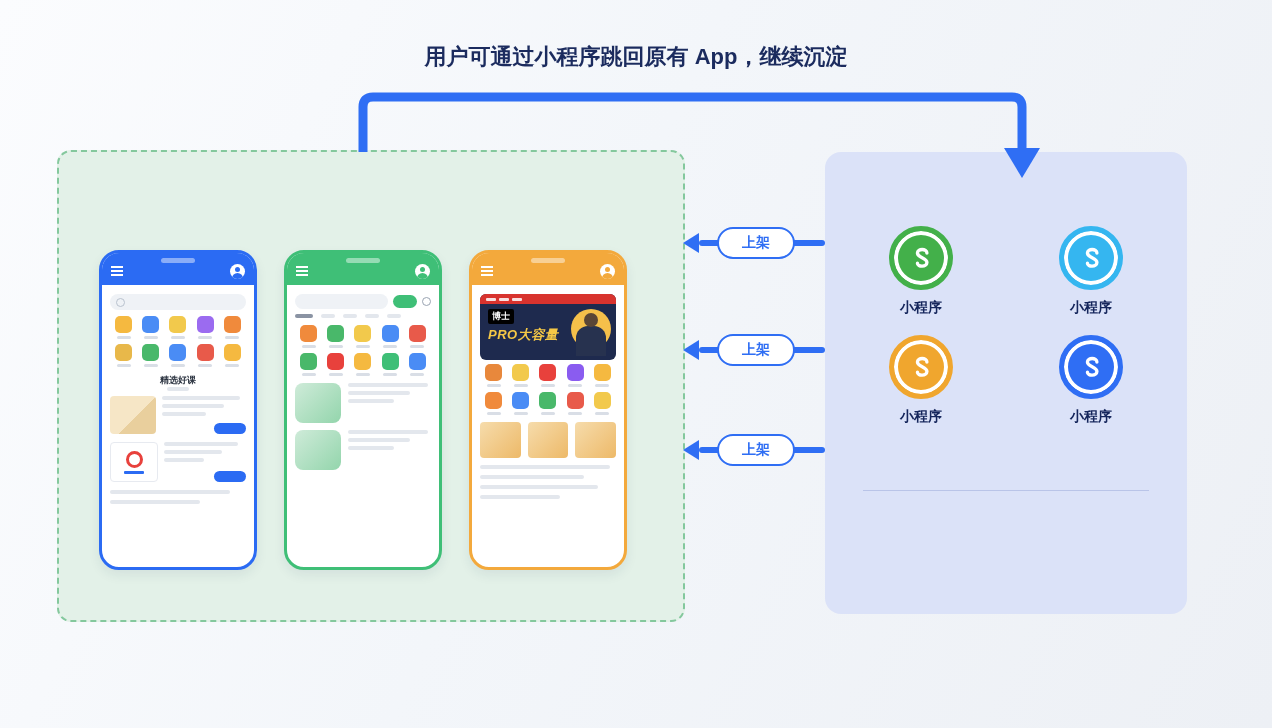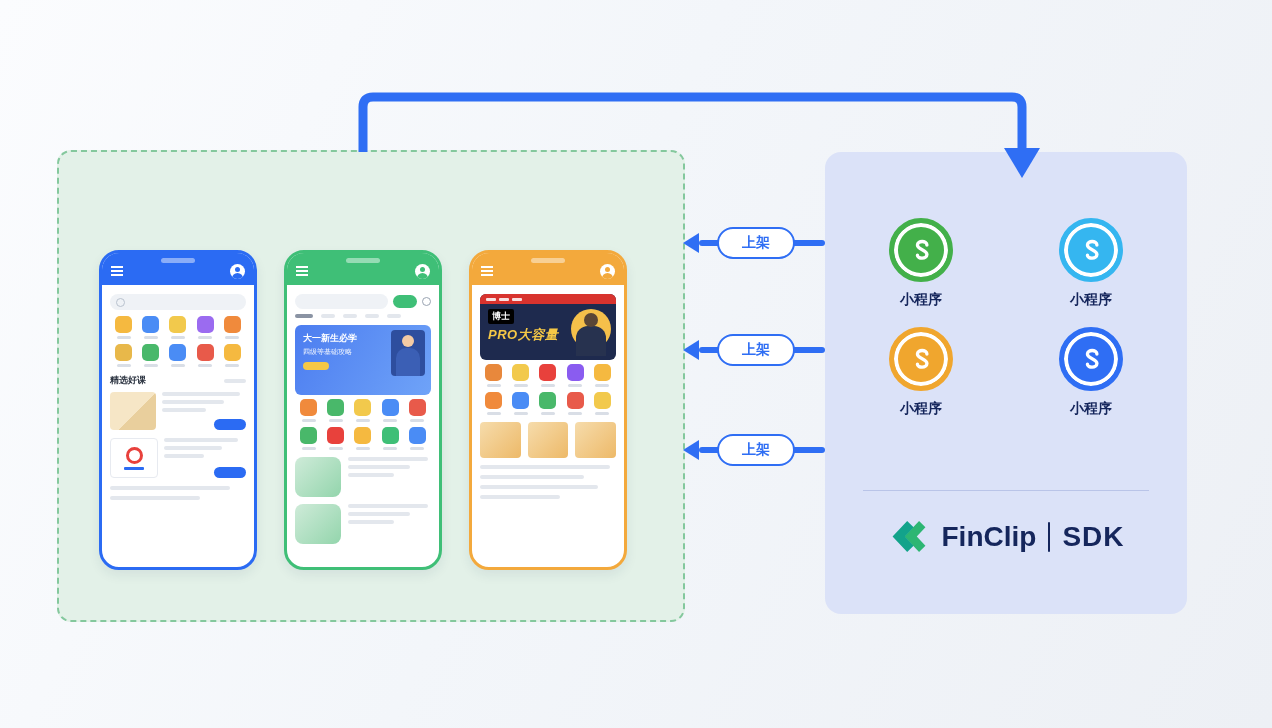--- a/index.html
+++ b/index.html
@@ -35,21 +35,21 @@
   .avatar::after { content:""; position:absolute; top:9px; left:2px; width:11px; height:7px;
     border-radius:6px 6px 0 0; background:var(--pc); }
   .pbody { padding:6px 8px 0; }
   .search { height:16px; background:#EFF2F6; border-radius:8px; margin:3px 0 6px; position:relative; }
   .search::before { content:""; position:absolute; left:6px; top:4px; width:7px; height:7px;
     border:1.5px solid #B9C2CE; border-radius:50%; }
   .icon-grid { display:grid; grid-template-columns:repeat(5,1fr); row-gap:5px; margin:4px 0 2px; justify-items:center; }
   .icell { display:flex; flex-direction:column; align-items:center; gap:3px; }
   .tile { display:block; width:17px; height:17px; border-radius:5px; }
   .tlabel { display:block; width:14px; height:3px; background:#D9DEE6; border-radius:1.5px; }
-  .sec-head { display:flex; align-items:center; justify-content:space-between; margin:7px 0 5px; }
+  .sec-head { display:flex; align-items:center; justify-content:space-between; margin:7px 0 5px;flex-direction:column; }
   .sec-title { font-size:9px; font-weight:bold; color:#2b3340; }
   .sec-more { width:22px; height:4px; background:#D9DEE6; border-radius:2px; }
   .card { display:flex; gap:6px; margin-bottom:8px; }
   .thumb1 { flex:none; width:46px; height:38px; border-radius:4px;
     background:linear-gradient(135deg,#F6E6C6 55%,#E9CF9D 55%); }
   .thumb2 { flex:none; width:46px; height:38px; border-radius:4px; background:#fff; border:1px solid #E7EAF0;
     display:flex; flex-direction:column; align-items:center; justify-content:center; gap:3px; }
   .logo-dot { width:11px; height:11px; border-radius:50%; border:3px solid #E8413C; }
   .logo-bar { width:20px; height:3px; background:#2B6BF3; border-radius:1px; }
   .card-col { flex:1; display:flex; flex-direction:column; gap:4px; }
@@ -95,41 +95,42 @@
   .pub-arrow::before { content:""; position:absolute; left:-16px; top:-7px; width:0; height:0;
     border-top:10px solid transparent; border-bottom:10px solid transparent; border-right:16px solid #2F6EF4; }
   .pub-pill { position:absolute; left:717px; width:74px; height:28px; background:#fff;
     border:2px solid #2F6EF4; border-radius:17px; display:flex; align-items:center; justify-content:center;
     font-size:14px; font-weight:bold; color:#2F6EF4; z-index:5; }
   
   .right-box { position:absolute; left:825px; top:152px; width:362px; height:462px;
     background:#DBE2F8; border-radius:16px; }
   .right-title { position:absolute; top:30px; width:100%; text-align:center;
     font-size:19px; font-weight:bold; color:#15265C; }
-  .mp-grid { position:absolute; top:66px; left:0; width:100%;
+  .mp-grid { position:absolute; top:74px; left:0; width:100%;
     display:grid; grid-template-columns:repeat(2,110px); justify-content:center; column-gap:60px; row-gap:18px; }
   .mp-cell { display:flex; flex-direction:column; align-items:center; gap:9px; }
   .mp { width:54px; height:54px; border-radius:50%; border:5px solid var(--c); background:var(--c);
     box-shadow:inset 0 0 0 4px #fff; display:flex; align-items:center; justify-content:center; }
   .s-glyph { width:27px; height:27px; }
   .mp-label { font-size:14px; font-weight:600; color:#15265C; }
   .divider { position:absolute; top:338px; left:38px; right:38px; height:1px; background:#B9C4E8; }
   .logo-row { position:absolute; top:366px; left:0; width:100%;
     display:flex; align-items:center; justify-content:center; gap:12px; }
   .logo-text,.logo-sdk { font-size:28px; font-weight:bold; color:#15265C; }
   .logo-sdk { letter-spacing:1px; }
   .logo-sep { width:2px; height:30px; background:#15265C; border-radius:1px; }
   .caption-right { position:absolute; top:650px; left:825px; width:362px; text-align:center;
     font-size:18px; font-weight:bold; color:#1B2B5E; }
 </style>
 </head>
 <body>
 
 <div class="canvas">
 
+  <div class="title">用户可通过小程序跳回原有 App，继续沉淀</div>
 
   <svg class="flow-svg" width="1272" height="728" viewBox="0 0 1272 728">
     <path d="M363 152 L363 107 Q363 97 373 97 L1012 97 Q1022 97 1022 107 L1022 150" fill="none" stroke="#2F6EF4" stroke-width="9" stroke-linejoin="round"></path>
     <polygon points="1004,148 1040,148 1022,178" fill="#2F6EF4"></polygon>
   </svg>
 
   <div class="left-box">
 
     <div class="phone phone-blue">
       <div class="bar">
@@ -225,26 +226,20 @@
           <span class="p2-btn"></span>
           <span class="p2-bell"></span>
         </div>
         <div class="tab-row">
           <i class="sk dark" style="width:18px"></i>
             <i class="sk" style="width:14px"></i>
           <i class="sk" style="width:14px"></i>
             <i class="sk" style="width:14px"></i>
             <i class="sk" style="width:14px"></i>
         </div>
-        <div class="banner2">
-          <div class="b2-l1">大一新生必学</div>
-          <div class="b2-l2">四级等基础攻略</div>
-          <div class="b2-btn"></div>
-          <div class="b2-person"></div>
-        </div>
         <div class="icon-grid">
           <div class="icell">
               <i class="tile" style="background:#F08A3C"></i>
               <i class="tlabel"></i>
             </div>
           <div class="icell">
               <i class="tile" style="background:#49B86A"></i>
               <i class="tlabel"></i>
             </div>
           <div class="icell">
@@ -415,25 +410,16 @@
           <svg class="s-glyph" viewBox="0 0 40 40">
               <path d="M28 12 C28 5 14 5 14 12 C14 19 28 19 28 26 C28 33 14 33 14 27" fill="none" stroke="#fff" stroke-width="5" stroke-linecap="round"></path>
             </svg>
         </div>
         <div class="mp-label">小程序</div>
       </div>
     </div>
 
     <div class="divider"></div>
 
-    <div class="logo-row">
-      <svg width="42" height="37" viewBox="0 0 46 40">
-        <path d="M34 3 L18 20 L34 37 L41 30 L31.5 20 L41 10 Z" fill="#2DB673"></path>
-        <path d="M21 3 L5 20 L21 37 L28 30 L18.5 20 L28 10 Z" fill="#12A38B"></path>
-      </svg>
-      <span class="logo-text">FinClip</span>
-      <span class="logo-sep"></span>
-      <span class="logo-sdk">SDK</span>
-    </div>
   </div>
 
 
 </div>
 
 </body></html>

